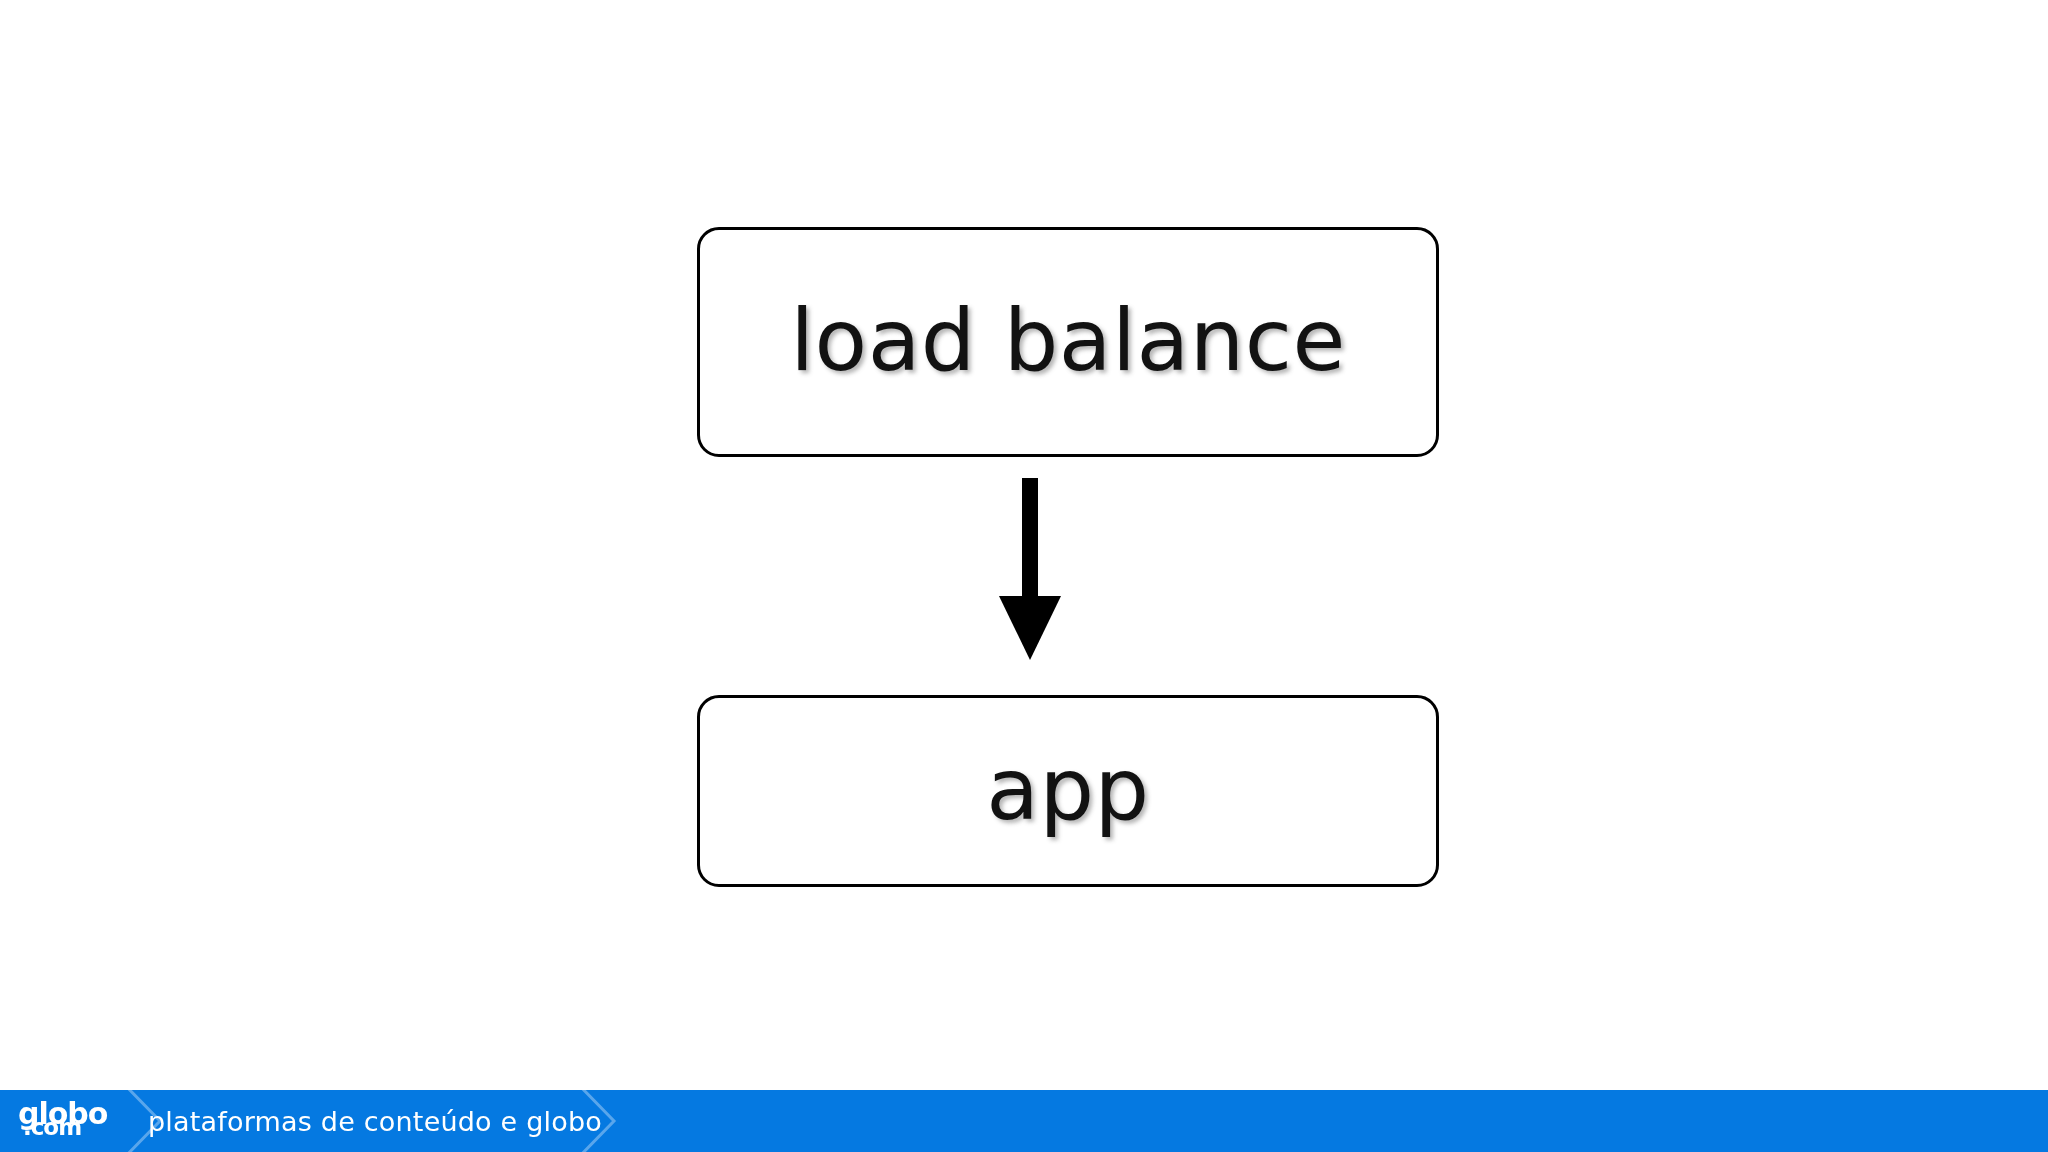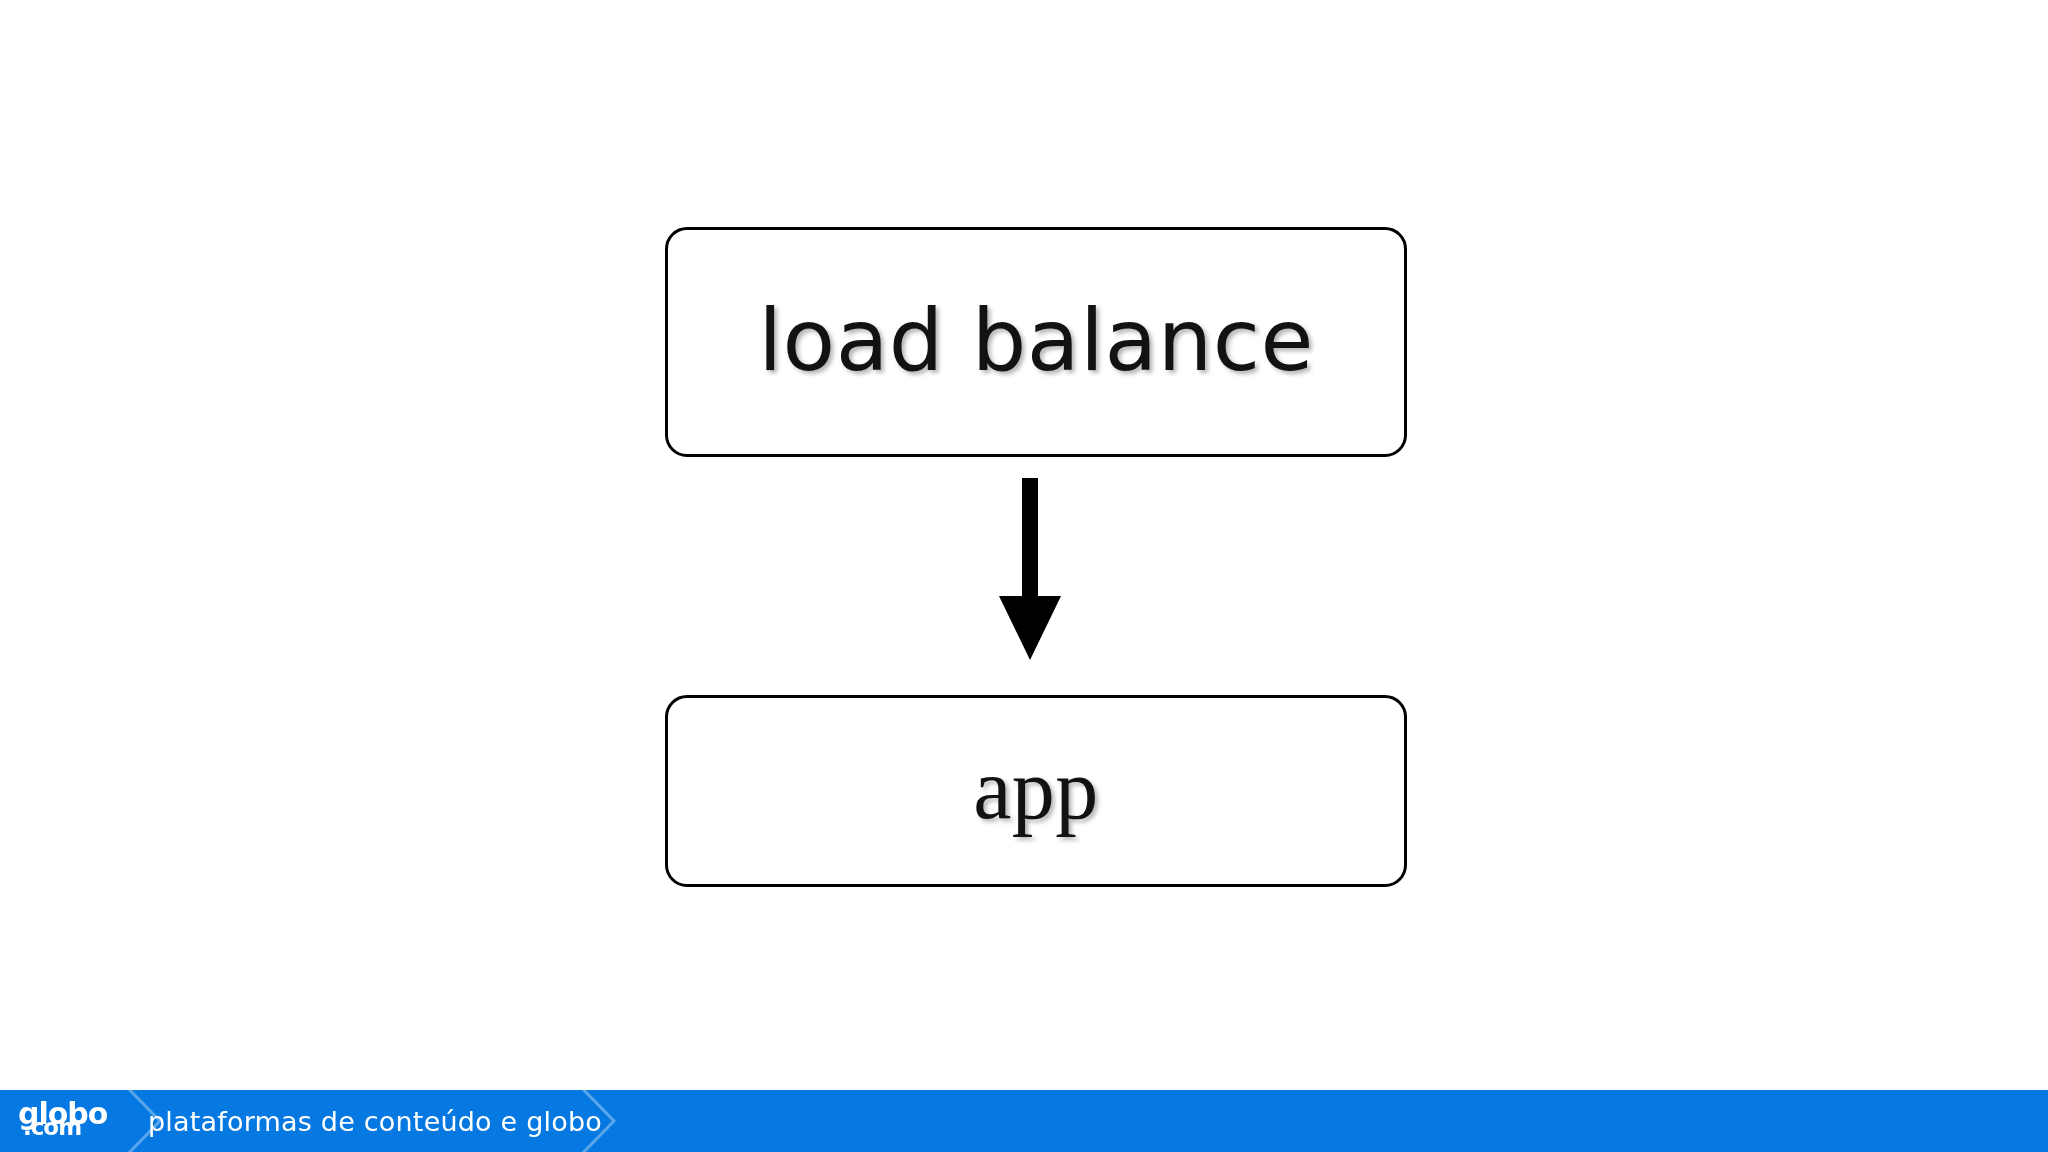--- a/index.html
+++ b/index.html
@@ -28,20 +28,21 @@
   
   .node {
     position: absolute;
     box-sizing: border-box;
     background: #ffffff;
     border: 3px solid #000000;
     border-radius: 22px;
     display: flex;
     align-items: center;
     justify-content: center;
+    margin-left: 32px;
   }
   .node-label {
     font-family: "DejaVu Sans", sans-serif;
     font-weight: 400;
     color: #121212;
     letter-spacing: 0.5px;
     line-height: 1;
     text-shadow: 3px 3px 4px rgba(90,90,90,0.45);
     white-space: nowrap;
   }
@@ -59,21 +60,20 @@
 
   #node-app {
     left: 665px;
     top: 695px;
     width: 742px;
     height: 192px;
   }
   #node-app .node-label {
     font-size: 86px;
     transform: translateY(-2px);
-    font-family: Liberation Serif, serif;
   }
 
   
   #edge-arrow {
     position: absolute;
     left: 985px;
     top: 478px;
     width: 90px;
     height: 200px;
   }

